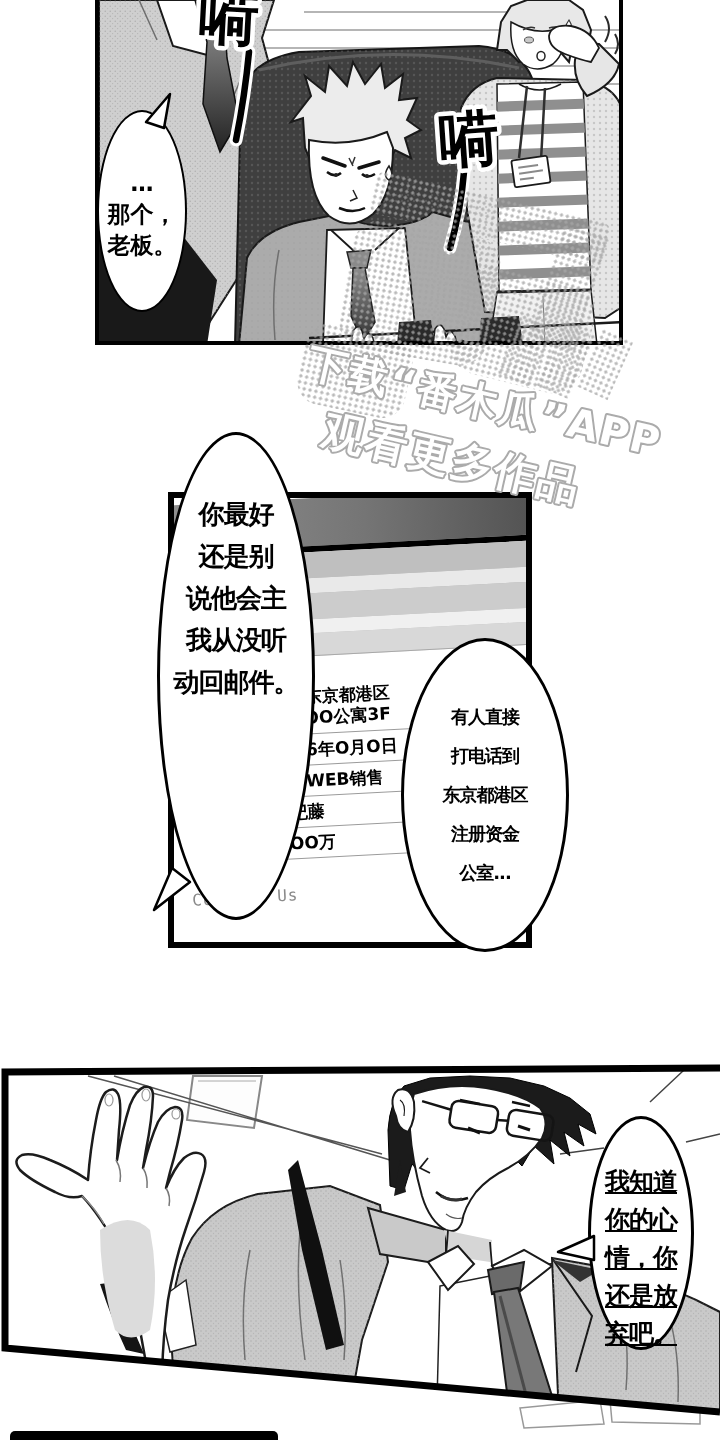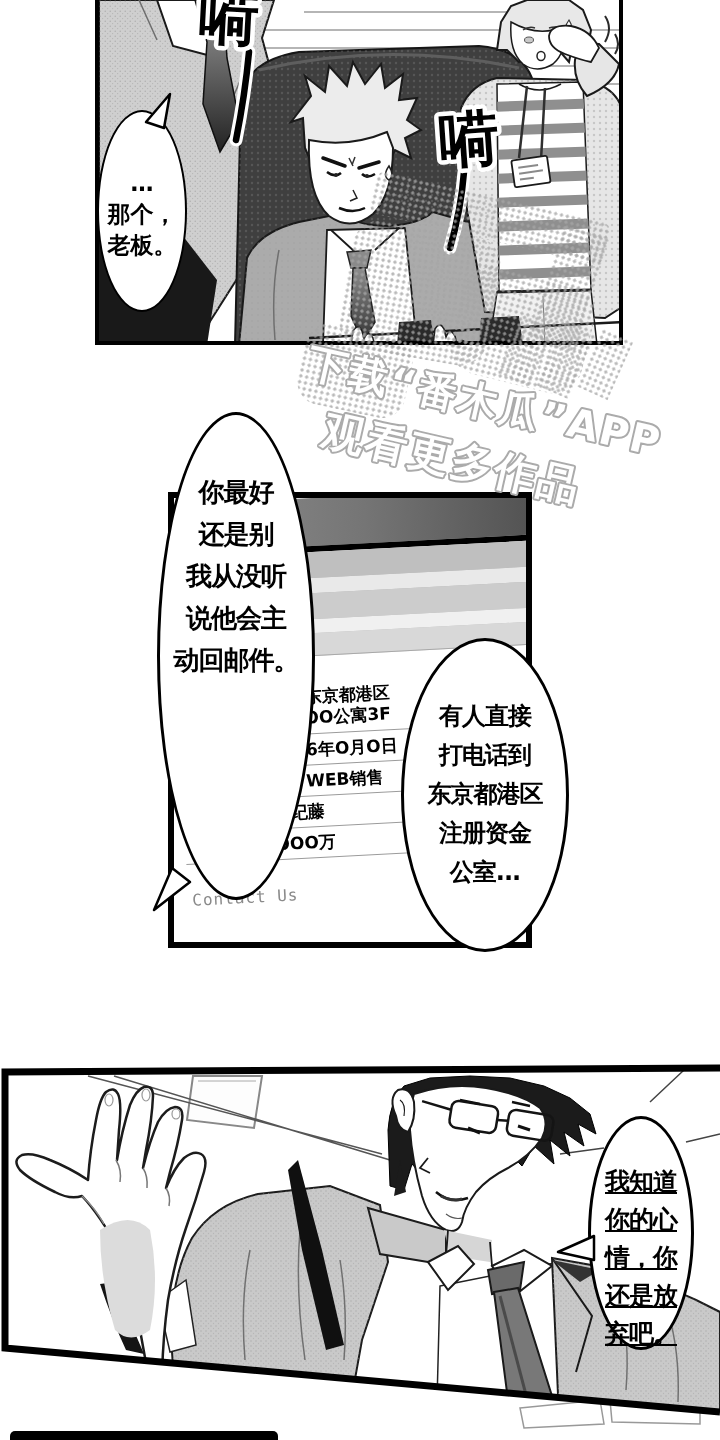--- a/index.html
+++ b/index.html
@@ -14,23 +14,23 @@
     box-sizing:border-box;overflow:hidden;z-index:1;background:#fff;}
 
   
   .bubble{position:absolute;background:#fff;border:3px solid #000;border-radius:50%;
     display:flex;flex-direction:column;align-items:center;justify-content:flex-start;
     text-align:center;font-weight:bold;line-height:1;box-sizing:border-box;}
   .bubble .ln{display:block;white-space:nowrap;}
   #bubble1{left:97px;top:110px;width:90px;height:202px;border-width:2.5px;
     font-size:23px;z-index:3;padding-top:56px;}
   #bubble1 .ln{line-height:31px;}
-  #bubble2{left:157px;top:412px;width:158px;height:488px;font-size:26px;z-index:6;padding-top:58px;letter-spacing:-1px;font-family:Liberation Mono, monospace;}
+  #bubble2{left:157px;top:432px;width:158px;height:488px;font-size:26px;z-index:6;padding-top:58px;letter-spacing:-1px;}
   #bubble2 .ln{line-height:42px;}
-  #bubble3{left:401px;top:638px;width:168px;height:314px;font-size:24px;z-index:7;padding-top:56px;letter-spacing:-1px;}
+  #bubble3{left:401px;top:638px;width:168px;height:314px;font-size:18px;z-index:7;padding-top:56px;letter-spacing:-1px;}
   #bubble3 .ln{line-height:39px;}
   #bubble4{left:588px;top:1116px;width:106px;height:234px;font-size:25px;z-index:6;padding-top:44px;letter-spacing:-1px;}
   #bubble4 .ln{line-height:38px;text-decoration:underline;}
   .tail{position:absolute;overflow:visible;}
 
   
   .stamp{position:absolute;z-index:4;opacity:.78;
     background-image:radial-gradient(circle,#a6a6a6 1.5px,transparent 1.7px);
     background-size:6px 6px;}
   #wmtext{left:0;top:0;width:720px;height:540px;z-index:5;pointer-events:none;}
@@ -260,22 +260,22 @@
         <span class="val">OOO万</span>
       </div>
       <div id="contact">Contact Us</div>
     </div>
   </div>
 </div>
 
 <div id="bubble2" class="bubble">
   <span class="ln">你最好</span>
   <span class="ln">还是别</span>
+  <span class="ln">说他会主</span>
   <span class="ln">我从没听</span>
-  <span class="ln">说他会主</span>
   <span class="ln">动回邮件。</span>
 </div>
 <svg class="tail abs" style="left:150px;top:866px;z-index:7;" width="44" height="48">
   <polygon points="22,2 4,44 40,16" fill="#fff" stroke="#000" stroke-width="2.5" stroke-linejoin="round"></polygon>
 </svg>
 <div id="bubble3" class="bubble">
   <span class="ln">有人直接</span>
   <span class="ln">打电话到</span>
   <span class="ln">东京都港区</span>
   <span class="ln">注册资金</span>

